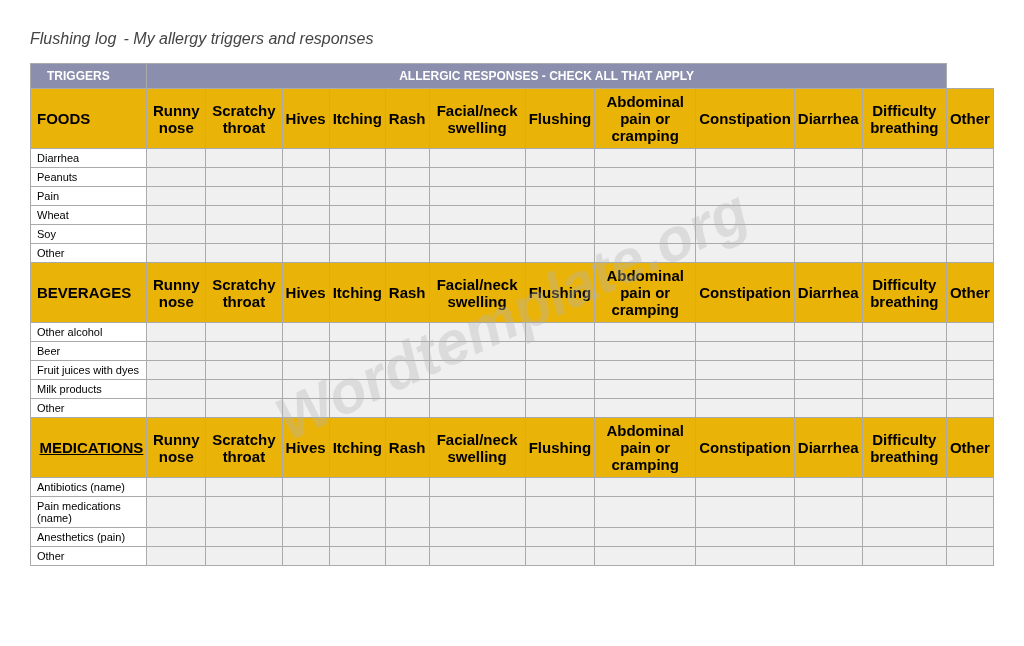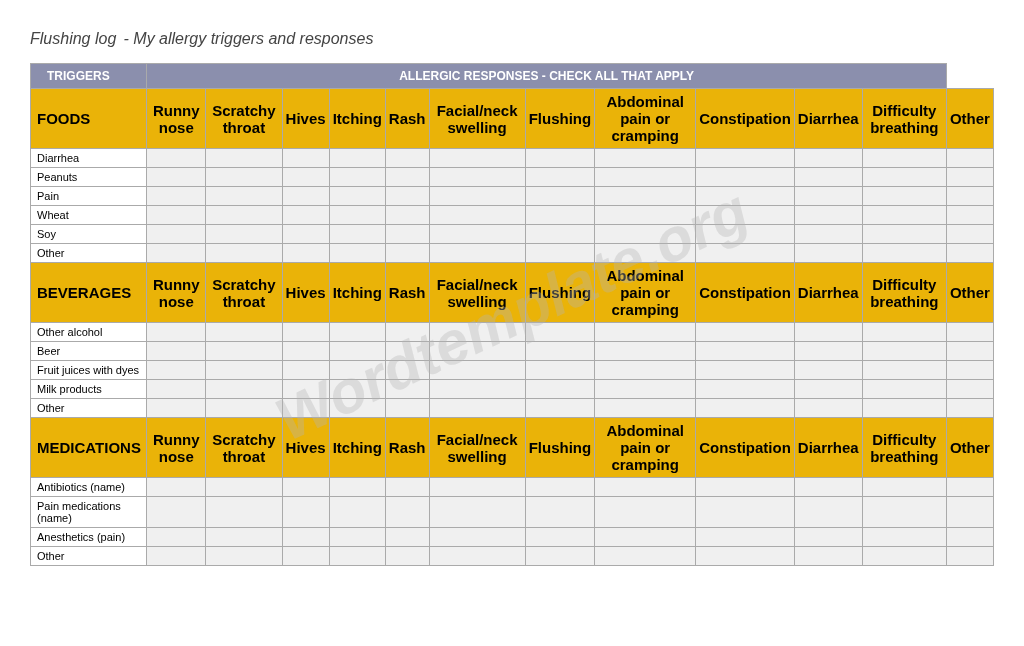--- a/index.html
+++ b/index.html
@@ -292,21 +292,21 @@
           <td></td>
           <td></td>
           <td></td>
           <td></td>
           <td></td>
           <td></td>
           <td></td>
           <td></td>
         </tr>
         <tr class="category-header">
-          <td style="text-align: left;">MEDICATIONS</td>
+          <td style="text-align: right; text-decoration: underline;">MEDICATIONS</td>
           <td>Runny nose</td>
           <td>Scratchy throat</td>
           <td>Hives</td>
           <td>Itching</td>
           <td>Rash</td>
           <td>Facial/neck swelling</td>
           <td>Flushing</td>
           <td>Abdominal pain or cramping</td>
           <td>Constipation</td>
           <td>Diarrhea</td>

